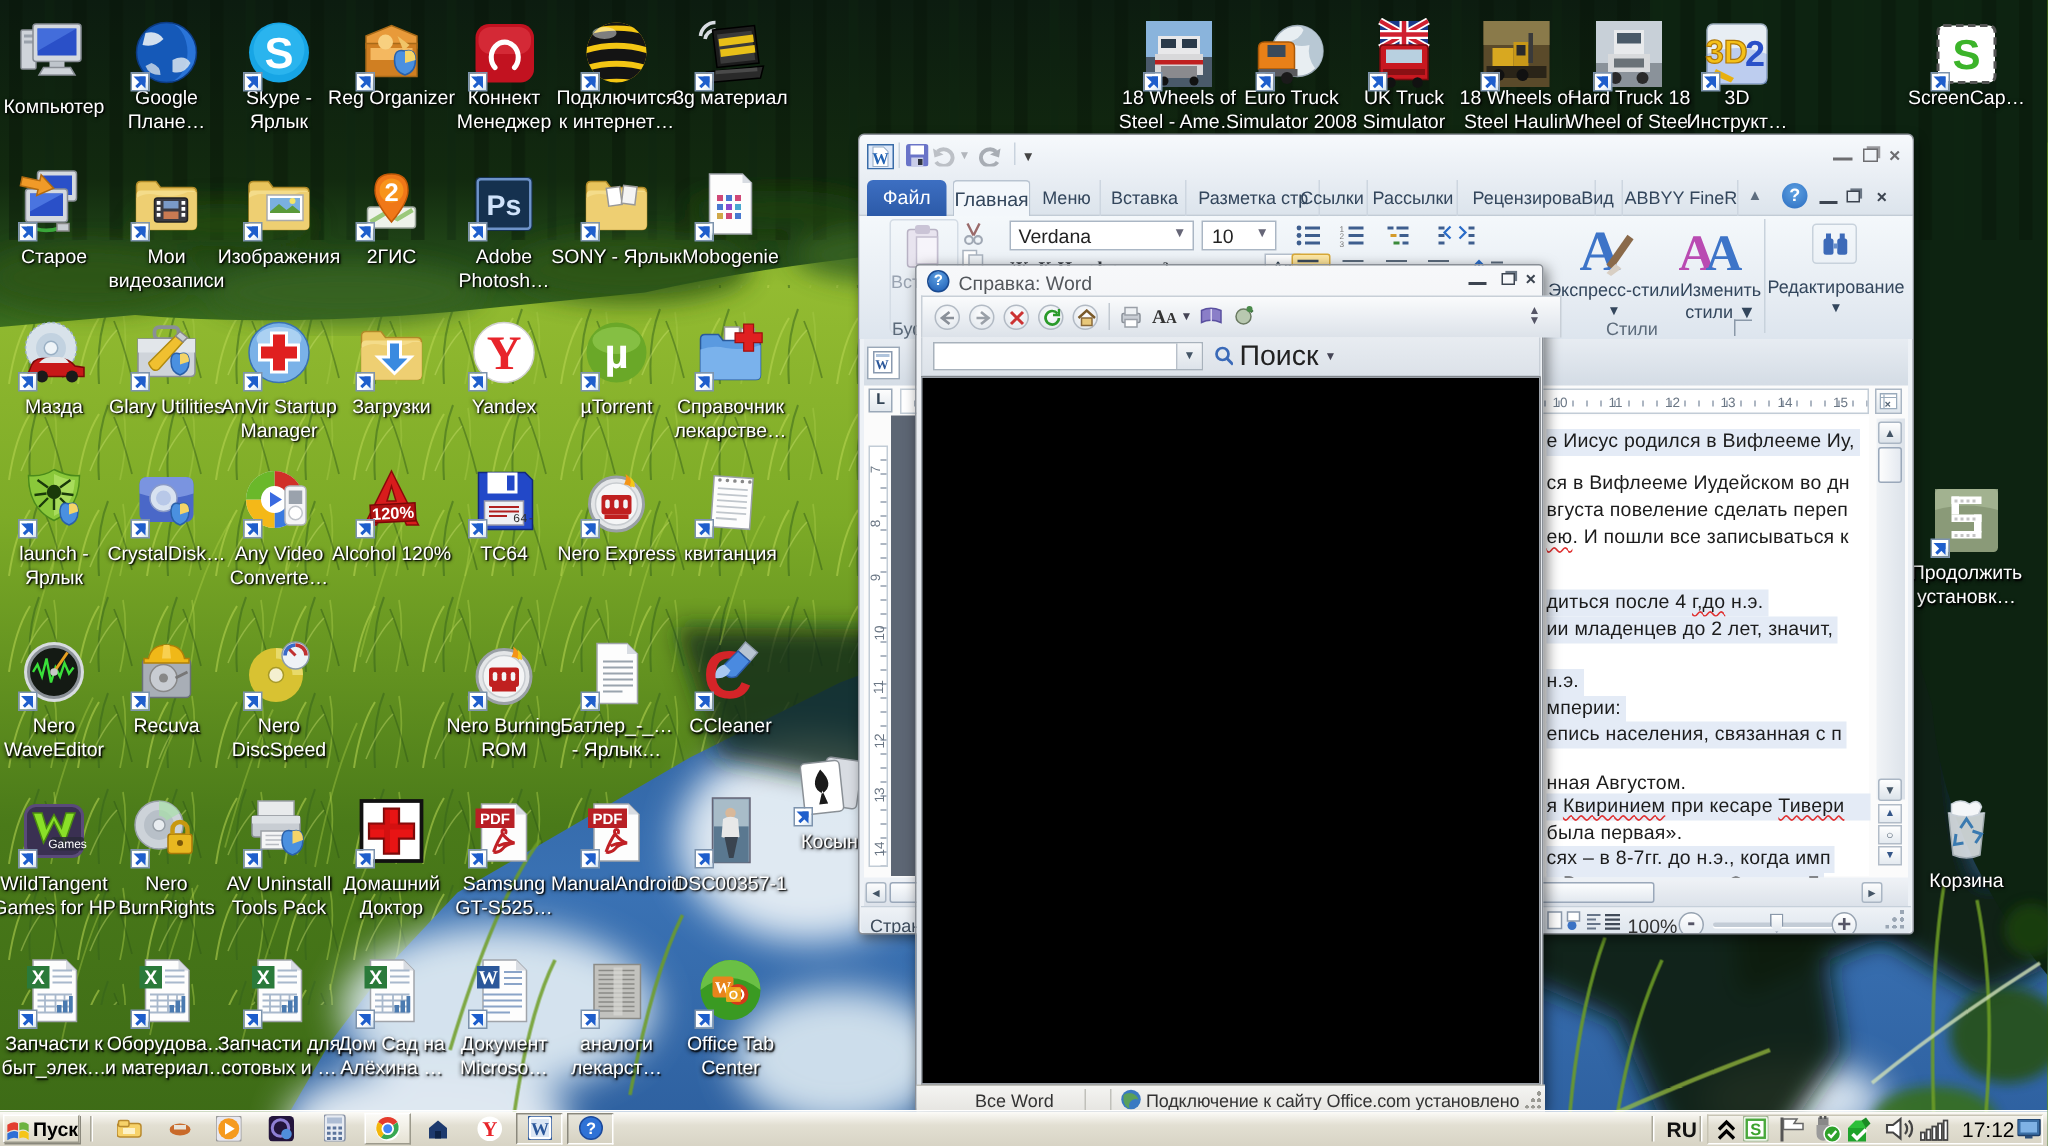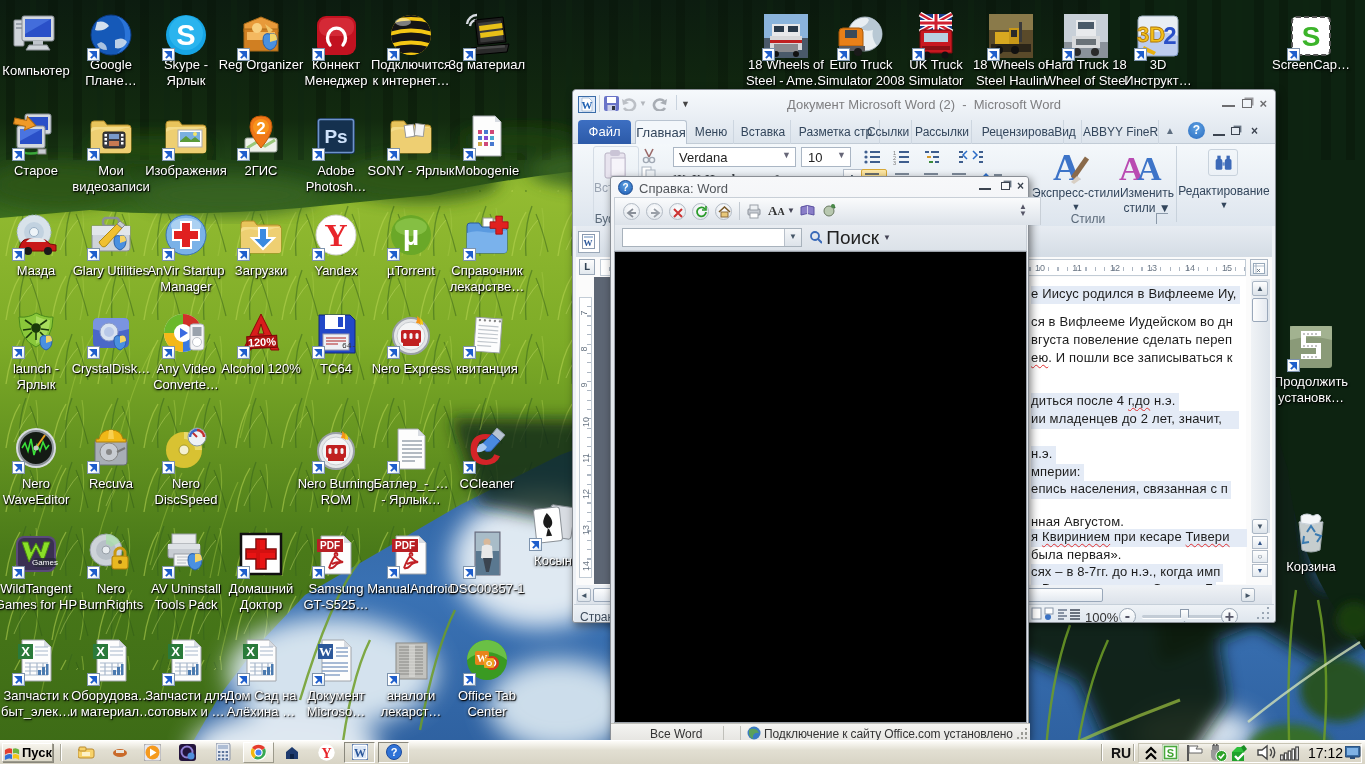--- a/index.html
+++ b/index.html
@@ -826,21 +826,21 @@
           <rect x="24" y="22" width="2" height="2"></rect>
           <rect x="28" y="22" width="2" height="2"></rect>
           <rect x="16" y="33" width="2" height="2"></rect>
           <rect x="20" y="33" width="2" height="2"></rect>
           <rect x="24" y="33" width="2" height="2"></rect>
           <rect x="28" y="33" width="2" height="2"></rect>
         </g>
       </svg><div class="sc"></div></div>
     <div class="lb">Продолжить<br>установк…</div>
   </div>
-<div class="ic" style="left:1267px;top:508px">
+<div class="ic" style="left:1267px;top:528px">
     <div class="ig"><svg width="48" height="48">
         <path d="M12,14 L36,14 L33,42 Q24,46 15,42 Z" fill="#e8ecf0" opacity=".85" stroke="#b8c0c8"></path>
         <path d="M12,14 Q24,18 36,14" fill="none" stroke="#c8d0d8"></path>
         <path d="M14,8 q6,-4 12,0 q6,-4 8,2 l-2,5 q-8,3 -18,0 Z" fill="#f4f6f8" stroke="#c8d0d8"></path>
         <path d="M20,24 l4,-6 l4,6 M28,26 l6,2 -4,6 M22,34 l-6,1 l1,-7" stroke="#3a7ab0" stroke-width="2" fill="none"></path>
       </svg></div>
     <div class="lb">Корзина</div>
   </div>
 
 <div id="word" style="position:absolute;left:572px;top:89px;width:704px;height:534px;z-index:10;background:#edf1f6;border:1px solid #8b9097;border-radius:4px 4px 3px 3px;box-shadow:2px 3px 8px rgba(0,0,0,.45);font-family:'Liberation Sans',sans-serif">
@@ -862,21 +862,20 @@
   <svg style="position:absolute;left:47px;top:7px" width="17" height="14">
         <path d="M5,4 a6,5.5 0 1 1 -1,7" stroke="#bcc0c6" stroke-width="2.6" fill="none"></path>
         <path d="M2,2 l1,6 l6,-2 Z" fill="#bcc0c6"></path>
       </svg><div style="position:absolute;left:66px;top:9px;font-size:8px;color:#b2b6bc">▼</div>
   <svg style="position:absolute;left:79px;top:7px" width="17" height="14">
         <path d="M12,4 a6,5.5 0 1 0 1,7" stroke="#a8adb4" stroke-width="2.6" fill="none"></path>
         <path d="M15,2 l-1,6 l-6,-2 Z" fill="#a8adb4"></path>
       </svg>
   <div style="position:absolute;left:103px;top:5px;width:1px;height:15px;background:#c9d3de"></div>
   <div style="position:absolute;left:108px;top:9px;font:9px 'Liberation Sans';color:#444">▼</div>
-  <div style="position:absolute;left:0;right:0;top:7px;text-align:center;font-size:13px;color:#7e7e80">Документ Microsoft Word (2)&nbsp; - &nbsp;Microsoft Word</div>
   <div style="position:absolute;right:40px;top:9px;width:13px;height:8px;border-bottom:2px solid #6d6d70"></div>
   <div style="position:absolute;right:23px;top:9px;width:10px;height:9px;border:1.5px solid #6d6d70;box-shadow:2px -2px 0 -0.5px #9a9a9e"></div>
   <div style="position:absolute;right:8px;top:6px;font:bold 13px 'Liberation Sans';color:#6d6d70">×</div>
  </div>
 
  <div style="position:absolute;left:0;top:28px;right:0;height:26px;background:linear-gradient(#e9eef4,#dce4ec);border-bottom:1px solid #c2ccd6">
   <div style="position:absolute;left:5px;top:2px;width:53px;height:24px;background:linear-gradient(#3d6fc2,#2c5aa8);border-radius:4px 4px 0 0;color:#fff;font-size:13px;text-align:center;line-height:24px">Файл</div>
   <div style="position:absolute;left:62px;top:2px;width:52px;height:24px;background:#f3f7fb;border:1px solid #b9c4d1;border-bottom:0;border-radius:3px 3px 0 0;color:#33465c;font-size:13px;text-align:center;line-height:24px">Главная</div>
   <div class="wtab" style="left:116px;width:45px">Меню</div>
   <div class="wtab" style="left:163px;width:55px">Вставка</div>
@@ -1060,21 +1059,21 @@
         <span style="position:absolute;left:1px;top:263px;font:9px 'Liberation Sans';color:#6a7684;transform:rotate(-90deg);transform-origin:center">14</span>
       </div>
 
   <div style="position:absolute;left:18px;top:51px;right:26px;bottom:1px;background:linear-gradient(90deg,#5d6674 0 16px,#8a94a2 16px 17px,#fff 17px)" id="doctext">
         <div style="position:absolute;inset:0;font:13px/16px 'Liberation Sans';color:#1c1c1c;letter-spacing:.15px">
           <div style="position:absolute;left:437px;top:9px;background:#e4ebf6;white-space:nowrap;padding:0 3px 2px 0">е Иисус родился в Вифлееме Иу,</div>
           <div style="position:absolute;left:437px;top:37px;white-space:nowrap;padding:0 3px 2px 0">ся в Вифлееме Иудейском во дн</div>
           <div style="position:absolute;left:437px;top:55px;white-space:nowrap;padding:0 3px 2px 0">вгуста повеление сделать переп</div>
           <div style="position:absolute;left:437px;top:73px;white-space:nowrap;padding:0 3px 2px 0"><u class="sp">ею</u>. И пошли все записываться к</div>
           <div style="position:absolute;left:437px;top:116px;background:#e4ebf6;white-space:nowrap;padding:0 3px 2px 0">диться после 4 <u class="sp">г,до</u> н.э.</div>
-          <div style="position:absolute;left:437px;top:134px;background:#e4ebf6;white-space:nowrap;padding:0 17px 2px 0">ии младенцев до 2 лет, значит,</div>
+          <div style="position:absolute;left:437px;top:134px;background:#e4ebf6;white-space:nowrap;padding:0 3px 2px 0">ии младенцев до 2 лет, значит,</div>
           <div style="position:absolute;left:437px;top:169px;background:#e4ebf6;white-space:nowrap;padding:0 3px 2px 0">н.э.</div>
           <div style="position:absolute;left:437px;top:187px;background:#e4ebf6;white-space:nowrap;padding:0 3px 2px 0">мперии:</div>
           <div style="position:absolute;left:437px;top:204px;background:#e4ebf6;white-space:nowrap;padding:0 3px 2px 0">епись населения, связанная с п</div>
           <div style="position:absolute;left:437px;top:237px;white-space:nowrap;padding:0 3px 2px 0">нная Августом.</div>
           <div style="position:absolute;left:437px;top:252px;background:#e4ebf6;white-space:nowrap;padding:0 17px 2px 0">я <u class="sp">Квиринием</u> при кесаре <u class="sp">Тивери</u></div>
           <div style="position:absolute;left:437px;top:270px;white-space:nowrap;padding:0 3px 2px 0">была первая».</div>
           <div style="position:absolute;left:437px;top:287px;background:#e4ebf6;white-space:nowrap;padding:0 3px 2px 0">сях – в 8-7гг. до н.э., когда имп</div>
           <div style="position:absolute;left:437px;top:304px;background:#e4ebf6;white-space:nowrap;padding:0 3px 2px 0">я Вара,&nbsp; правителя Сирии с 7</div>
         </div>
       </div>

